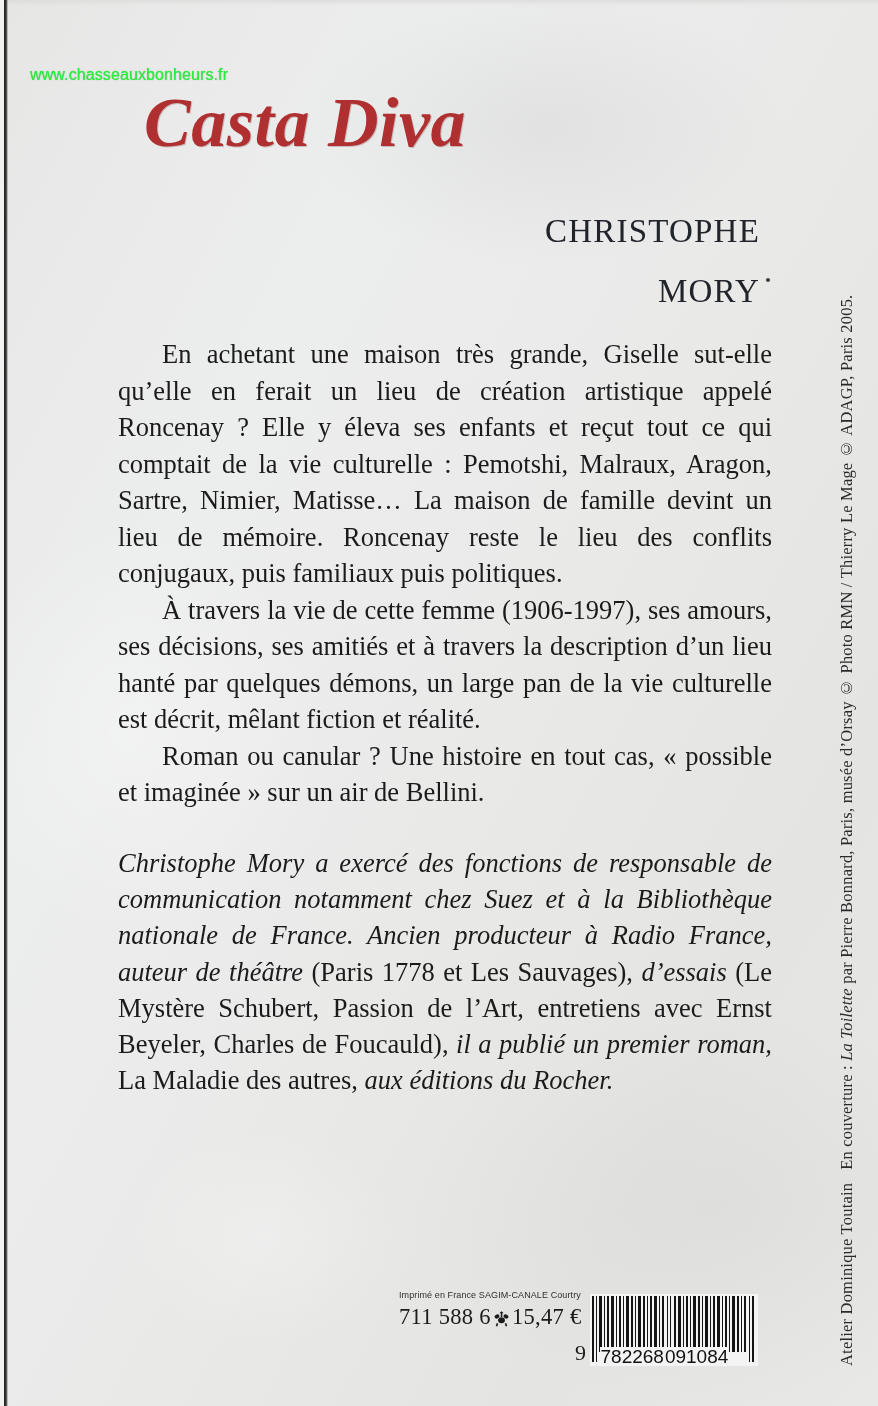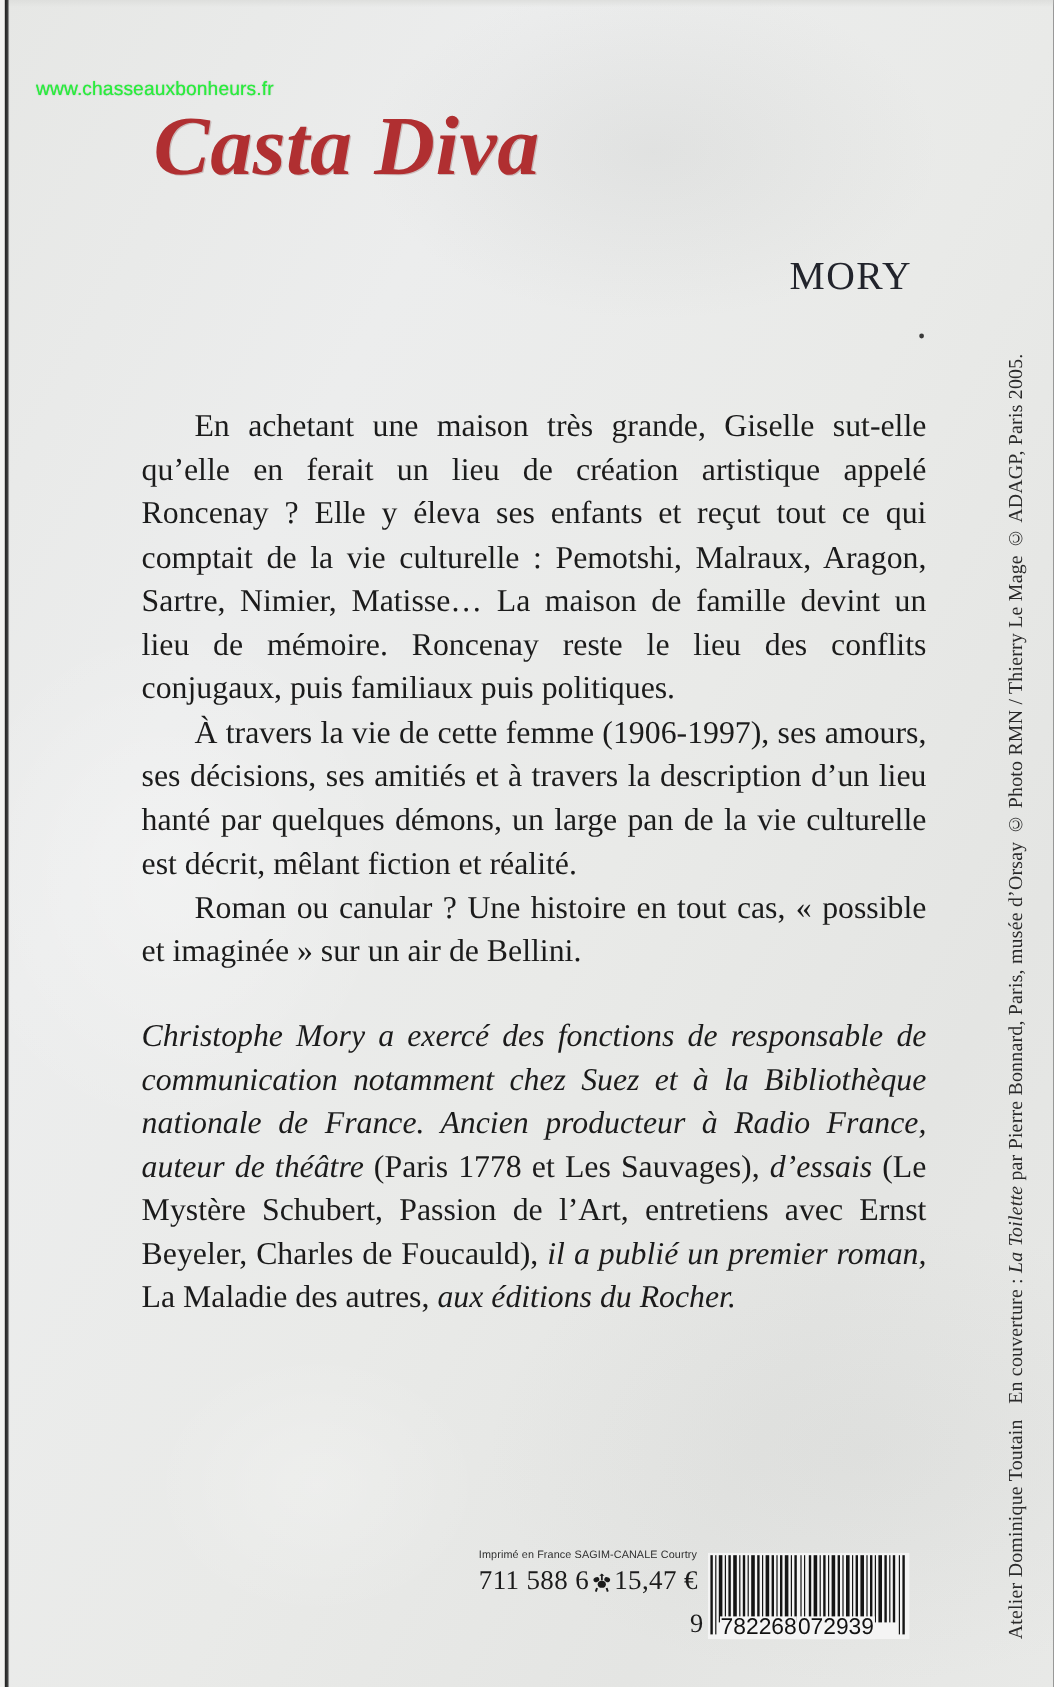--- a/index.html
+++ b/index.html
@@ -56,21 +56,21 @@
     font-size: 16px;
     letter-spacing: .1px;
     color: #27f03a;
     text-shadow: 0 0 1px rgba(20,160,40,.65);
     white-space: nowrap;
   }
 
   
   #book-title {
     position: absolute;
-    left: 128px;
+    left: 144px;
     top: 88px;
     font-family: "Liberation Serif", serif;
     font-style: italic;
     font-weight: 700;
     font-size: 70px;
     line-height: 1;
     color: #b02f31;
     letter-spacing: .5px;
     text-shadow: 1px 1px 0 rgba(90,20,20,.22);
   }
@@ -237,20 +237,21 @@
   <div id="paper-grain"></div>
   <div id="top-band"></div>
   <div id="left-white-margin"></div>
   <div id="spine-edge"></div>
 
   <div id="watermark">www.chasseauxbonheurs.fr</div>
 
   <div id="book-title">Casta Diva</div>
 
   <div id="author-block">
+    <div class="author-line">Christophe</div>
     <div class="author-line">Mory</div>
   </div>
   <div id="author-dot"></div>
 
   <div id="blurb">
     <p>En achetant une maison très grande, Giselle sut-elle qu’elle en ferait un lieu de création artistique appelé Roncenay ? Elle y éleva ses enfants et reçut tout ce qui comptait de la vie culturelle : Pemotshi, Malraux, Aragon, Sartre, Nimier, Matisse… La maison de famille devint un lieu de mémoire. Roncenay reste le lieu des conflits conjugaux, puis familiaux puis politiques.</p>
     <p>À travers la vie de cette femme (1906-1997), ses amours, ses décisions, ses amitiés et à travers la description d’un lieu hanté par quelques démons, un large pan de la vie culturelle est décrit, mêlant fiction et réalité.</p>
     <p>Roman ou canular ? Une histoire en tout cas, « possible et imaginée » sur un air de Bellini.</p>
   </div>
 
@@ -318,18 +319,18 @@
           <rect x="142" y="2" width="3" height="56"></rect>
           <rect x="147" y="2" width="2" height="56"></rect>
           <rect x="151" y="2" width="1" height="56"></rect>
           <rect x="154" y="2" width="2" height="56"></rect>
           <rect x="159" y="2" width="1" height="66"></rect>
           <rect x="162" y="2" width="2" height="66"></rect>
         </g>
       </svg>
       <div id="barcode-digits">
         <span>782268</span>
-        <span>072939</span>
+        <span>091084</span>
       </div>
     </div>
   </div>
 
 </div>
 
 </body></html>

